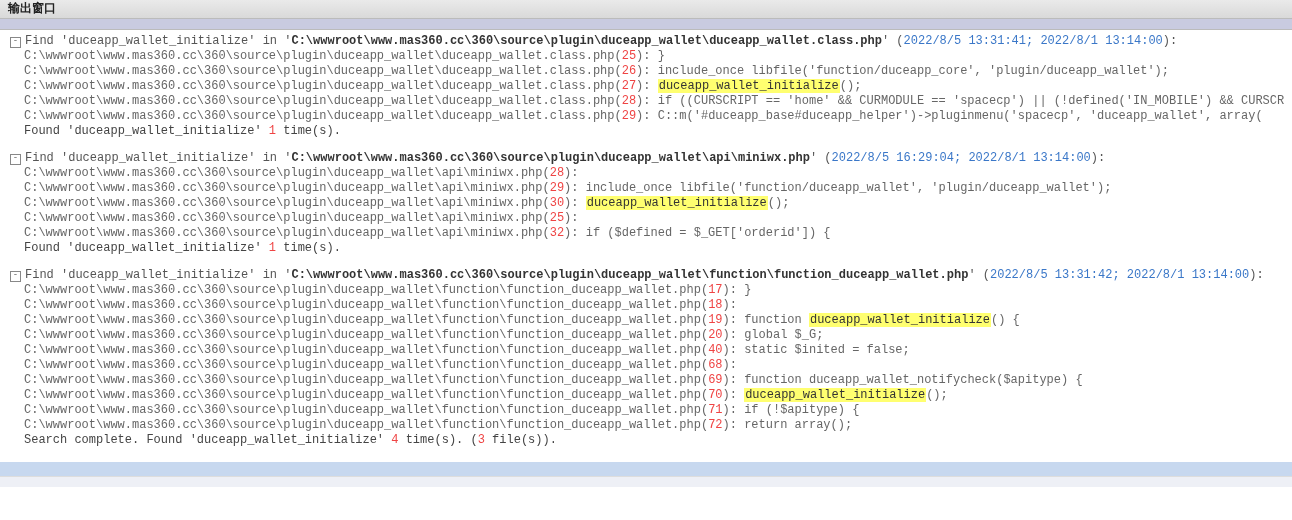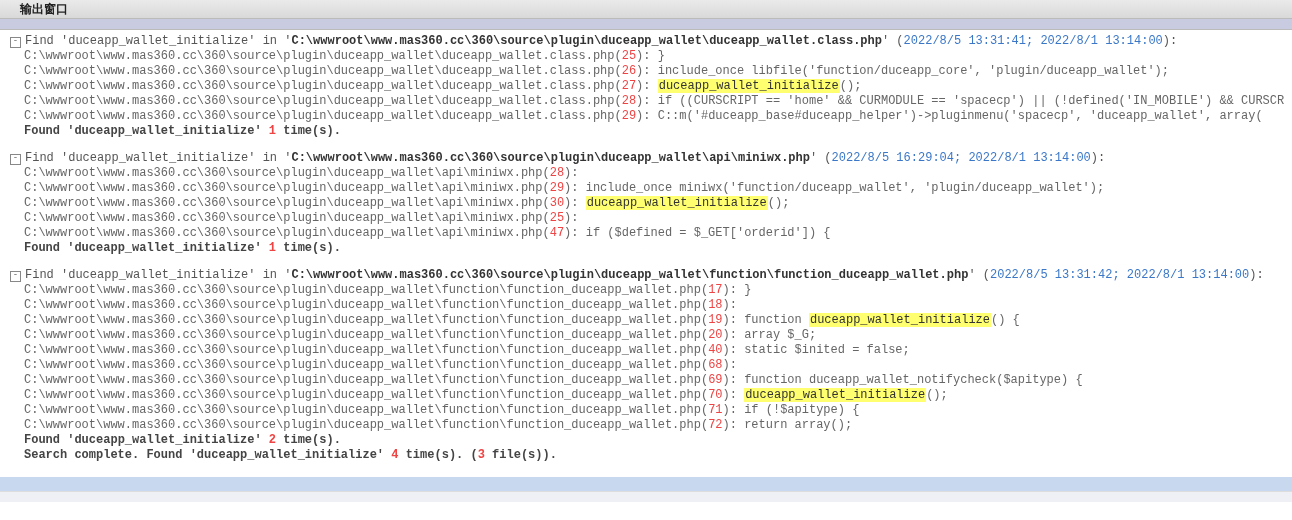--- a/index.html
+++ b/index.html
@@ -1,23 +1,23 @@
 <!DOCTYPE html>
 <html><head>
 <meta charset="utf-8">
 <style>
   html,body{margin:0;padding:0;font-family:Consolas,"Courier New",monospace;font-size:12px;background:#fff;color:#555;}
-  .title-bar{background:linear-gradient(#eaeaea,#d9d9d9);border-bottom:1px solid #bbb;height:18px;line-height:18px;padding:0 20px;font-weight:bold;font-family:Liberation Sans, sans-serif;color:#222;font-size:12px;}
+  .title-bar{background:linear-gradient(#eaeaea,#d9d9d9);border-bottom:1px solid #bbb;height:18px;line-height:18px;padding:0 8px;font-weight:bold;font-family:Liberation Mono, monospace;color:#222;font-size:12px;}
   .top-strip{background:#c9cbe0;height:10px;border-bottom:1px solid #bbb;}
   .content{padding:4px 0 0 6px;line-height:15px;white-space:nowrap;overflow:hidden;}
   .block{margin-bottom:12px;}
   .toggle{display:inline-block;width:9px;height:9px;border:1px solid #888;line-height:7px;font-size:9px;text-align:center;color:#666;margin-right:4px;vertical-align:1px;user-select:none;cursor:pointer;background:#fff;}
   .row{padding-left:4px;}
   .match-row,.summary-row{padding-left:18px;}
-  .bold{font-weight:bold;color:#444;}
+  .bold{font-weight:normal;color:#444;}
   .path-strong{font-weight:bold;color:#333;}
   .num{color:#ef4444;}
   .ts{color:#3a77c8;}
   .hl{background:#ffff70;color:#333;padding:0 1px;}
   .gray{color:#666;}
   .bottom-sel{background:#c7d8ef;height:14px;margin-top:2px;}
   .bottom-band{background:#eef0f6;height:10px;border-top:1px solid #ddd;}
 </style>
 </head>
 <body>
@@ -31,37 +31,36 @@
       <div class="match-row"><span class="gray">C:\wwwroot\www.mas360.cc\360\source\plugin\duceapp_wallet\duceapp_wallet.class.php(</span><span class="num">25</span><span class="gray">):</span><span class="gray">   }</span><span class="gray"></span></div>
       <div class="match-row"><span class="gray">C:\wwwroot\www.mas360.cc\360\source\plugin\duceapp_wallet\duceapp_wallet.class.php(</span><span class="num">26</span><span class="gray">):</span><span class="gray">   include_once libfile('function/duceapp_core', 'plugin/duceapp_wallet');</span><span class="gray"></span></div>
       <div class="match-row"><span class="gray">C:\wwwroot\www.mas360.cc\360\source\plugin\duceapp_wallet\duceapp_wallet.class.php(</span><span class="num">27</span><span class="gray">):</span><span class="gray">   </span><span class="hl">duceapp_wallet_initialize</span><span class="gray">();</span></div>
       <div class="match-row"><span class="gray">C:\wwwroot\www.mas360.cc\360\source\plugin\duceapp_wallet\duceapp_wallet.class.php(</span><span class="num">28</span><span class="gray">):</span><span class="gray">   if ((CURSCRIPT == 'home' &amp;&amp; CURMODULE == 'spacecp') || (!defined('IN_MOBILE') &amp;&amp; CURSCR</span><span class="gray"></span></div>
       <div class="match-row"><span class="gray">C:\wwwroot\www.mas360.cc\360\source\plugin\duceapp_wallet\duceapp_wallet.class.php(</span><span class="num">29</span><span class="gray">):</span><span class="gray">    C::m('#duceapp_base#duceapp_helper')-&gt;pluginmenu('spacecp', 'duceapp_wallet', array(</span><span class="gray"></span></div>
       <div class="summary-row bold"><span>Found '</span><span>duceapp_wallet_initialize</span><span>' </span><span class="num">1</span><span> time(s).</span></div>
     </div>
     <div class="block">
       <div class="row"><span class="toggle">-</span><span>Find '</span><span>duceapp_wallet_initialize</span><span>' in '</span><span class="path-strong">C:\wwwroot\www.mas360.cc\360\source\plugin\duceapp_wallet\api\miniwx.php</span><span>' (</span><span class="ts">2022/8/5 16:29:04; 2022/8/1 13:14:00</span><span>):</span></div>
       <div class="match-row"><span class="gray">C:\wwwroot\www.mas360.cc\360\source\plugin\duceapp_wallet\api\miniwx.php(</span><span class="num">28</span><span class="gray">):</span><span class="gray"></span><span class="gray"></span></div>
-      <div class="match-row"><span class="gray">C:\wwwroot\www.mas360.cc\360\source\plugin\duceapp_wallet\api\miniwx.php(</span><span class="num">29</span><span class="gray">):</span><span class="gray"> include_once miniwx('function/duceapp_wallet', 'plugin/duceapp_wallet');</span><span class="gray"></span></div>
+      <div class="match-row"><span class="gray">C:\wwwroot\www.mas360.cc\360\source\plugin\duceapp_wallet\api\miniwx.php(</span><span class="num">29</span><span class="gray">):</span><span class="gray"> include_once libfile('function/duceapp_wallet', 'plugin/duceapp_wallet');</span><span class="gray"></span></div>
       <div class="match-row"><span class="gray">C:\wwwroot\www.mas360.cc\360\source\plugin\duceapp_wallet\api\miniwx.php(</span><span class="num">30</span><span class="gray">):</span><span class="gray"> </span><span class="hl">duceapp_wallet_initialize</span><span class="gray">();</span></div>
       <div class="match-row"><span class="gray">C:\wwwroot\www.mas360.cc\360\source\plugin\duceapp_wallet\api\miniwx.php(</span><span class="num">25</span><span class="gray">):</span><span class="gray"></span><span class="gray"></span></div>
-      <div class="match-row"><span class="gray">C:\wwwroot\www.mas360.cc\360\source\plugin\duceapp_wallet\api\miniwx.php(</span><span class="num">47</span><span class="gray">):</span><span class="gray"> if ($defined = $_GET['orderid']) {</span><span class="gray"></span></div>
+      <div class="match-row"><span class="gray">C:\wwwroot\www.mas360.cc\360\source\plugin\duceapp_wallet\api\miniwx.php(</span><span class="num">32</span><span class="gray">):</span><span class="gray"> if ($defined = $_GET['orderid']) {</span><span class="gray"></span></div>
       <div class="summary-row bold"><span>Found '</span><span>duceapp_wallet_initialize</span><span>' </span><span class="num">1</span><span> time(s).</span></div>
     </div>
     <div class="block">
       <div class="row"><span class="toggle">-</span><span>Find '</span><span>duceapp_wallet_initialize</span><span>' in '</span><span class="path-strong">C:\wwwroot\www.mas360.cc\360\source\plugin\duceapp_wallet\function\function_duceapp_wallet.php</span><span>' (</span><span class="ts">2022/8/5 13:31:42; 2022/8/1 13:14:00</span><span>):</span></div>
       <div class="match-row"><span class="gray">C:\wwwroot\www.mas360.cc\360\source\plugin\duceapp_wallet\function\function_duceapp_wallet.php(</span><span class="num">17</span><span class="gray">):</span><span class="gray"> }</span><span class="gray"></span></div>
       <div class="match-row"><span class="gray">C:\wwwroot\www.mas360.cc\360\source\plugin\duceapp_wallet\function\function_duceapp_wallet.php(</span><span class="num">18</span><span class="gray">):</span><span class="gray"></span><span class="gray"></span></div>
       <div class="match-row"><span class="gray">C:\wwwroot\www.mas360.cc\360\source\plugin\duceapp_wallet\function\function_duceapp_wallet.php(</span><span class="num">19</span><span class="gray">):</span><span class="gray"> function </span><span class="hl">duceapp_wallet_initialize</span><span class="gray">() {</span></div>
-      <div class="match-row"><span class="gray">C:\wwwroot\www.mas360.cc\360\source\plugin\duceapp_wallet\function\function_duceapp_wallet.php(</span><span class="num">20</span><span class="gray">):</span><span class="gray">  array $_G;</span><span class="gray"></span></div>
+      <div class="match-row"><span class="gray">C:\wwwroot\www.mas360.cc\360\source\plugin\duceapp_wallet\function\function_duceapp_wallet.php(</span><span class="num">20</span><span class="gray">):</span><span class="gray">  global $_G;</span><span class="gray"></span></div>
       <div class="match-row"><span class="gray">C:\wwwroot\www.mas360.cc\360\source\plugin\duceapp_wallet\function\function_duceapp_wallet.php(</span><span class="num">40</span><span class="gray">):</span><span class="gray">  static $inited = false;</span><span class="gray"></span></div>
       <div class="match-row"><span class="gray">C:\wwwroot\www.mas360.cc\360\source\plugin\duceapp_wallet\function\function_duceapp_wallet.php(</span><span class="num">68</span><span class="gray">):</span><span class="gray"></span><span class="gray"></span></div>
       <div class="match-row"><span class="gray">C:\wwwroot\www.mas360.cc\360\source\plugin\duceapp_wallet\function\function_duceapp_wallet.php(</span><span class="num">69</span><span class="gray">):</span><span class="gray"> function duceapp_wallet_notifycheck($apitype) {</span><span class="gray"></span></div>
       <div class="match-row"><span class="gray">C:\wwwroot\www.mas360.cc\360\source\plugin\duceapp_wallet\function\function_duceapp_wallet.php(</span><span class="num">70</span><span class="gray">):</span><span class="gray">  </span><span class="hl">duceapp_wallet_initialize</span><span class="gray">();</span></div>
       <div class="match-row"><span class="gray">C:\wwwroot\www.mas360.cc\360\source\plugin\duceapp_wallet\function\function_duceapp_wallet.php(</span><span class="num">71</span><span class="gray">):</span><span class="gray">  if (!$apitype) {</span><span class="gray"></span></div>
       <div class="match-row"><span class="gray">C:\wwwroot\www.mas360.cc\360\source\plugin\duceapp_wallet\function\function_duceapp_wallet.php(</span><span class="num">72</span><span class="gray">):</span><span class="gray">   return array();</span><span class="gray"></span></div>
-      <div class="summary-row bold"><span>Found '</span><span>duceapp_wallet_initialize</span><span>' </span><span class="num">2</span><span> time(s).</span></div>
       <div class="summary-row bold"><span>Search complete. Found '</span><span>duceapp_wallet_initialize</span><span>' </span><span class="num">4</span><span> time(s). (</span><span class="num">3</span><span> file(s)).</span></div>
     </div>
   </div>
 
 <div class="bottom-sel"></div>
 <div class="bottom-band"></div>
 
 </body></html>

